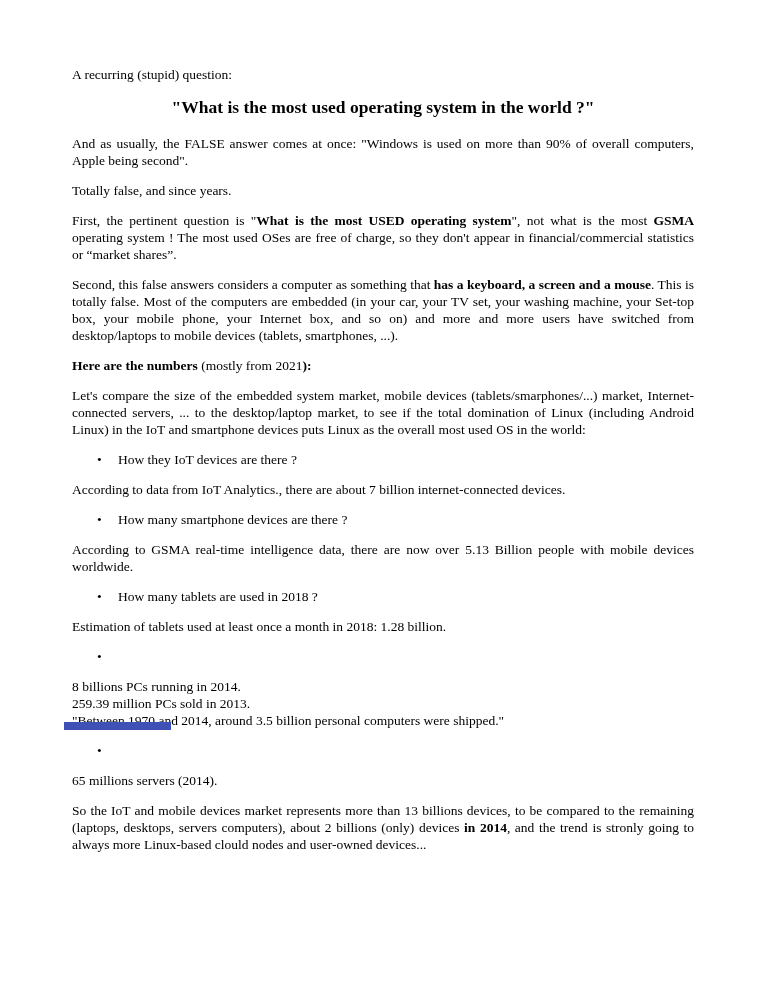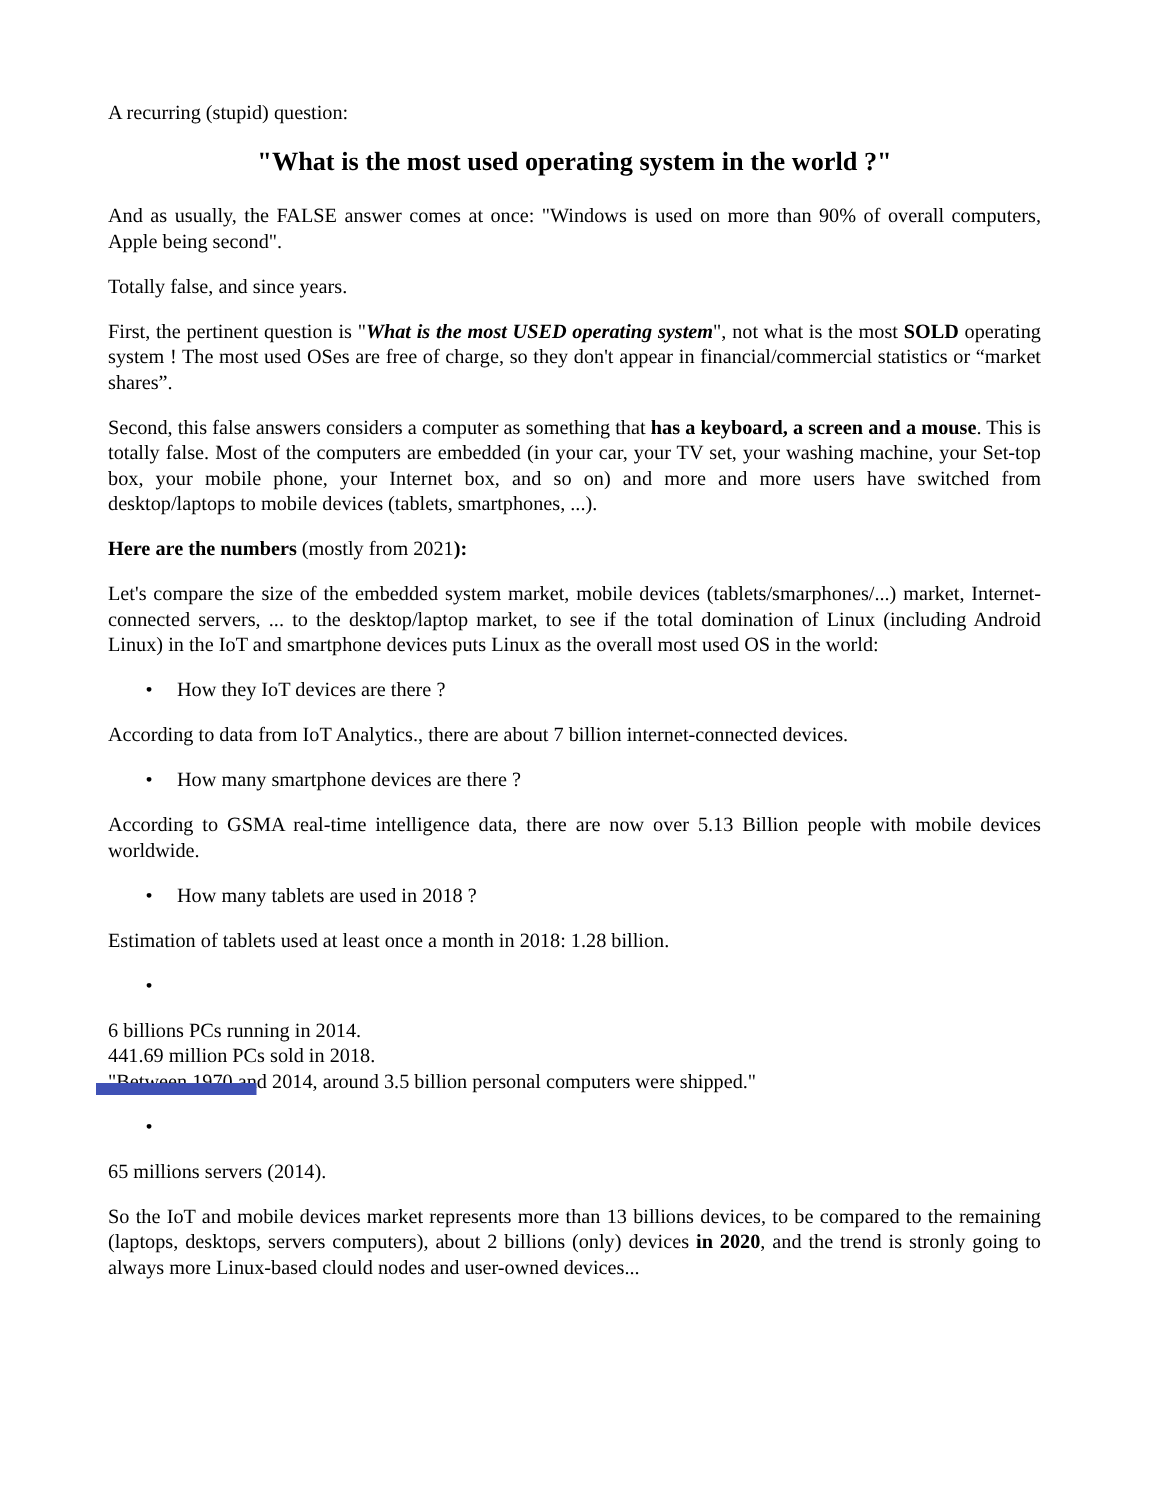--- a/index.html
+++ b/index.html
@@ -39,39 +39,39 @@
     display: flex;
     padding-left: 25px;
     text-align: left;
     margin-bottom: 13px;
   }
   .bullet-marker {
     flex: none;
     width: 21px;
   }
   .b { font-weight: bold; }
-  .i { font-style: italic; }
+  .i { }
   .bottom-bar {
     position: absolute;
     left: 64px;
     bottom: 0;
     width: 107px;
     height: 8px;
   }
 </style>
 </head>
 <body>
 
 <div class="page">
   <div class="content">
       <div class="block p"><span class="">A recurring (stupid) question:</span></div>
       <div class="block h1"><span class="b ">"What is the most used operating system in the world ?"</span></div>
       <div class="block p"><span class="">And as usually, the FALSE answer comes at once: "Windows is used on more than 90% of overall computers, Apple being second".</span></div>
       <div class="block p"><span class="">Totally false, and since years.</span></div>
-      <div class="block p"><span class="">First, the pertinent question is "</span><span class="b i">What is the most USED operating system</span><span class="">", not what is the most </span><span class="b ">SOLD</span><span class=""> operating system ! The most used OSes are free of charge, so they don't appear in financial/commercial statistics or “market shares”.</span></div>
+      <div class="block p"><span class="">First, the pertinent question is "</span><span class="b i">What is the most USED operating system</span><span class="">", not what is the most </span><span class="b ">GSMA</span><span class=""> operating system ! The most used OSes are free of charge, so they don't appear in financial/commercial statistics or “market shares”.</span></div>
       <div class="block p"><span class="">Second, this false answers considers a computer as something that </span><span class="b ">has a keyboard, a screen and a mouse</span><span class="">. This is totally false. Most of the computers are embedded (in your car, your TV set, your washing machine, your Set-top box, your mobile phone, your Internet box, and so on) and more and more users have switched from desktop/laptops to mobile devices (tablets, smartphones, ...).</span></div>
       <div class="block p"><span class="b ">Here are the numbers</span><span class=""> (mostly from 2021</span><span class="b ">):</span></div>
       <div class="block p"><span class="">Let's compare the size of the embedded system market, mobile devices (tablets/smarphones/...) market, Internet-connected servers, ... to the desktop/laptop market, to see if the total domination of Linux (including Android Linux) in the IoT and smartphone devices puts Linux as the overall most used OS in the world:</span></div>
       <div class="block bullet">
         <span class="bullet-marker">•</span>
         <span class="bullet-text"><span class="">How they IoT devices are there ?</span></span>
       </div>
       <div class="block p"><span class="">According to data from IoT Analytics., there are about 7 billion internet-connected devices.</span></div>
       <div class="block bullet">
         <span class="bullet-marker">•</span>
@@ -79,23 +79,23 @@
       </div>
       <div class="block p"><span class="">According to GSMA real-time intelligence data, there are now over 5.13 Billion people with mobile devices worldwide.</span></div>
       <div class="block bullet">
         <span class="bullet-marker">•</span>
         <span class="bullet-text"><span class="">How many tablets are used in 2018 ?</span></span>
       </div>
       <div class="block p"><span class="">Estimation of tablets used at least once a month in 2018: 1.28 billion.</span></div>
       <div class="block bullet">
         <span class="bullet-marker">•</span>
       </div>
-      <div class="block p-tight"><span class="">6 billions PCs running in 2014.</span></div>
-      <div class="block p-tight"><span class="">441.69 million PCs sold in 2018.</span></div>
+      <div class="block p-tight"><span class="">8 billions PCs running in 2014.</span></div>
+      <div class="block p-tight"><span class="">259.39 million PCs sold in 2013.</span></div>
       <div class="block p"><span class="">"Between 1970 and 2014, around 3.5 billion personal computers were shipped."</span></div>
       <div class="block bullet">
         <span class="bullet-marker">•</span>
       </div>
       <div class="block p"><span class="">65 millions servers (2014).</span></div>
-      <div class="block p"><span class="">So the IoT and mobile devices market represents more than 13 billions devices, to be compared to the remaining (laptops, desktops, servers computers), about 2 billions (only) devices </span><span class="b ">in 2020</span><span class="">, and the trend is stronly going to always more Linux-based clould nodes and user-owned devices...</span></div>
+      <div class="block p"><span class="">So the IoT and mobile devices market represents more than 13 billions devices, to be compared to the remaining (laptops, desktops, servers computers), about 2 billions (only) devices </span><span class="b ">in 2014</span><span class="">, and the trend is stronly going to always more Linux-based clould nodes and user-owned devices...</span></div>
     </div>
   <div class="bottom-bar" style="background: rgb(63, 81, 181);"></div>
 </div>
 
 </body></html>

